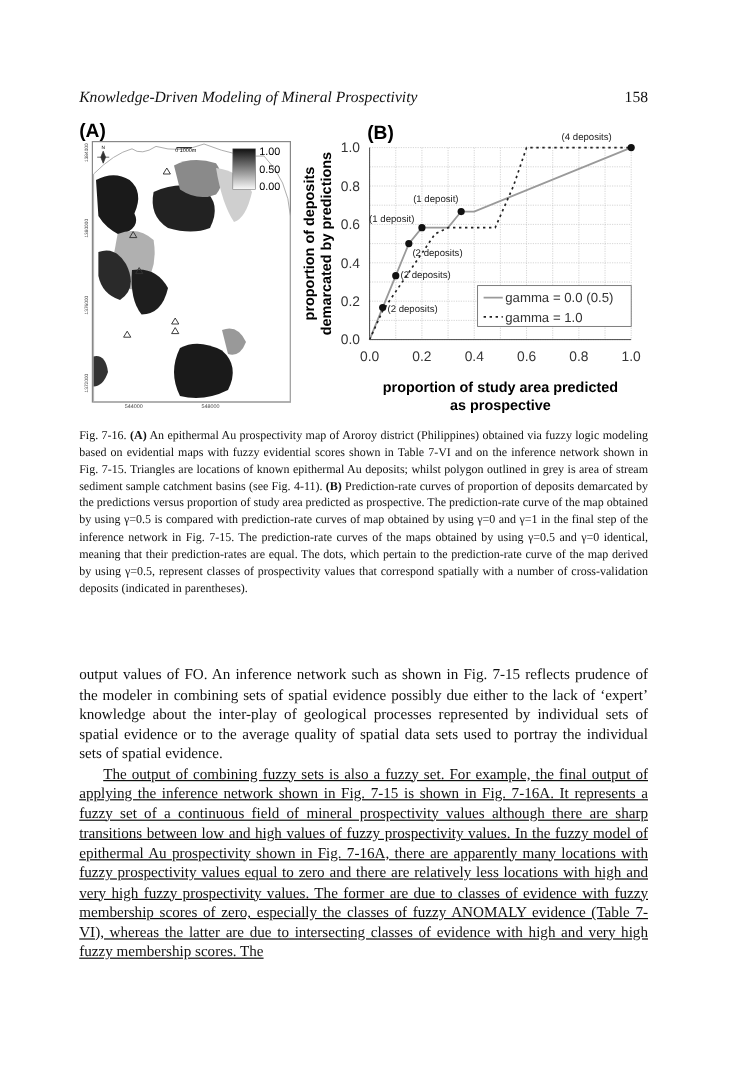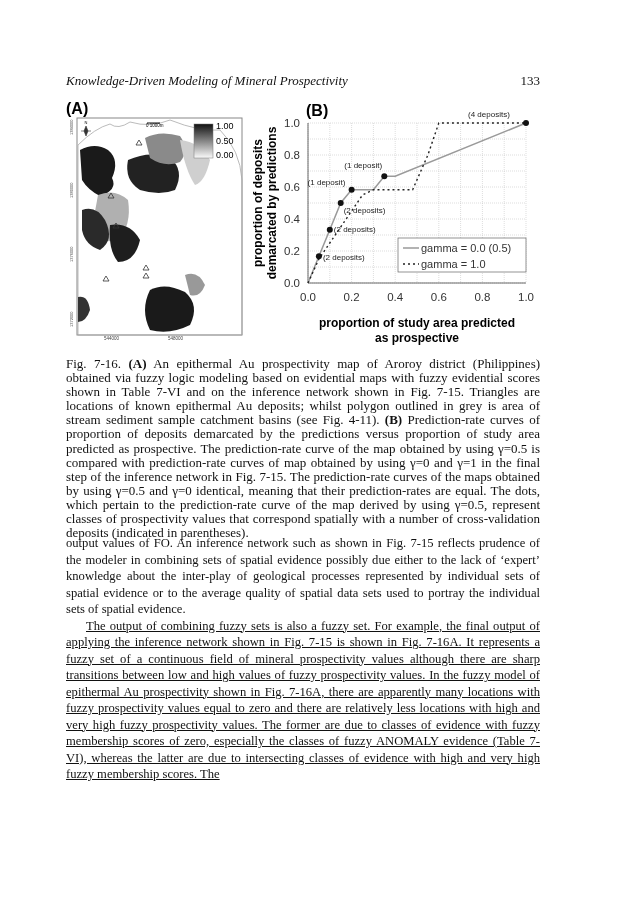--- a/index.html
+++ b/index.html
@@ -1,33 +1,33 @@
 <!DOCTYPE html>
 <html><head>
 <meta charset="utf-8">
 <style>
   html, body { margin:0; padding:0; background:#ffffff; }
   body { width:618px; height:900px; position:relative; overflow:hidden; font-family:"Liberation Serif", serif; color:#111; }
   .header { position:absolute; left:66px; top:73px; width:474px; height:16px; font-size:13px; }
   .header .title { position:absolute; left:0; top:0; font-style:italic; }
   .header .page { position:absolute; right:0; top:0; }
   .fig { position:absolute; left:60px; top:96px; width:490px; height:258px; }
-  .caption { position:absolute; left:66px; top:357px; width:474px; font-size:13px; line-height:14.1px; text-align:justify; }
+  .caption { position:absolute; left:66px; top:357px; width:474px; font-size:10px; line-height:14.1px; text-align:justify; }
   .caption b { font-weight:bold; }
-  .body { position:absolute; left:66px; top:535px; width:474px; font-size:12.6px; line-height:16.5px; text-align:justify; }
+  .body { position:absolute; left:66px; top:554px; width:474px; font-size:12.6px; line-height:16.5px; text-align:justify; }
   .body p { margin:0; }
   .body p.indent { text-indent:20px;text-decoration:underline; }
   .sans { font-family:"Liberation Sans", sans-serif; }
 </style>
 </head>
 <body>
 
 <div class="header">
   <span class="title">Knowledge-Driven Modeling of Mineral Prospectivity</span>
-  <span class="page">133</span>
+  <span class="page">158</span>
 </div>
 
 <div class="fig">
   <svg width="490" height="258" viewBox="60 96 490 258" xmlns="http://www.w3.org/2000/svg" class="sans">
     <defs>
       <linearGradient id="lg" x1="0" y1="0" x2="0" y2="1">
         <stop offset="0" stop-color="#111"></stop>
         <stop offset="1" stop-color="#fafafa"></stop>
       </linearGradient>
     </defs>

